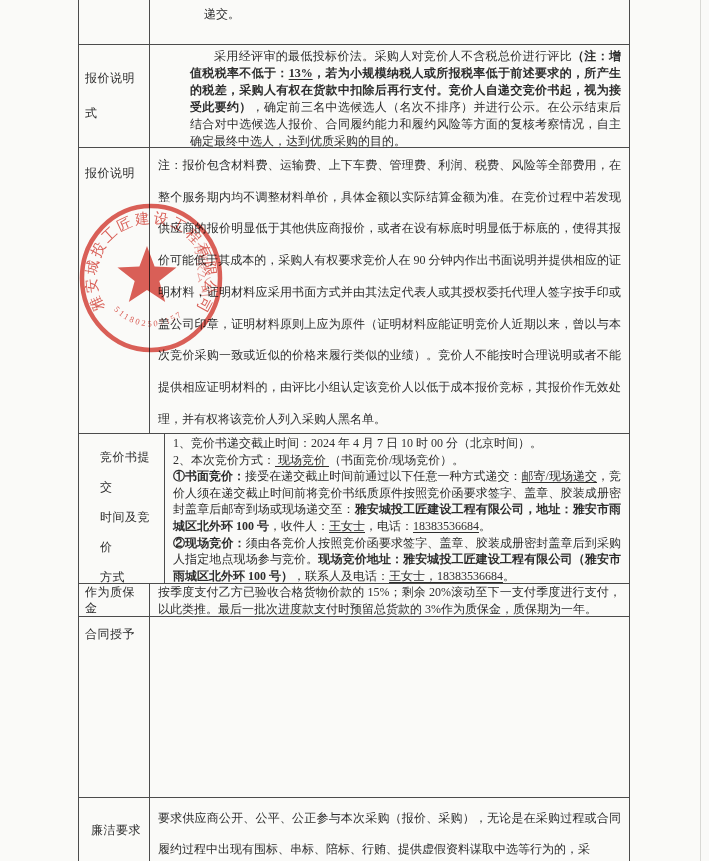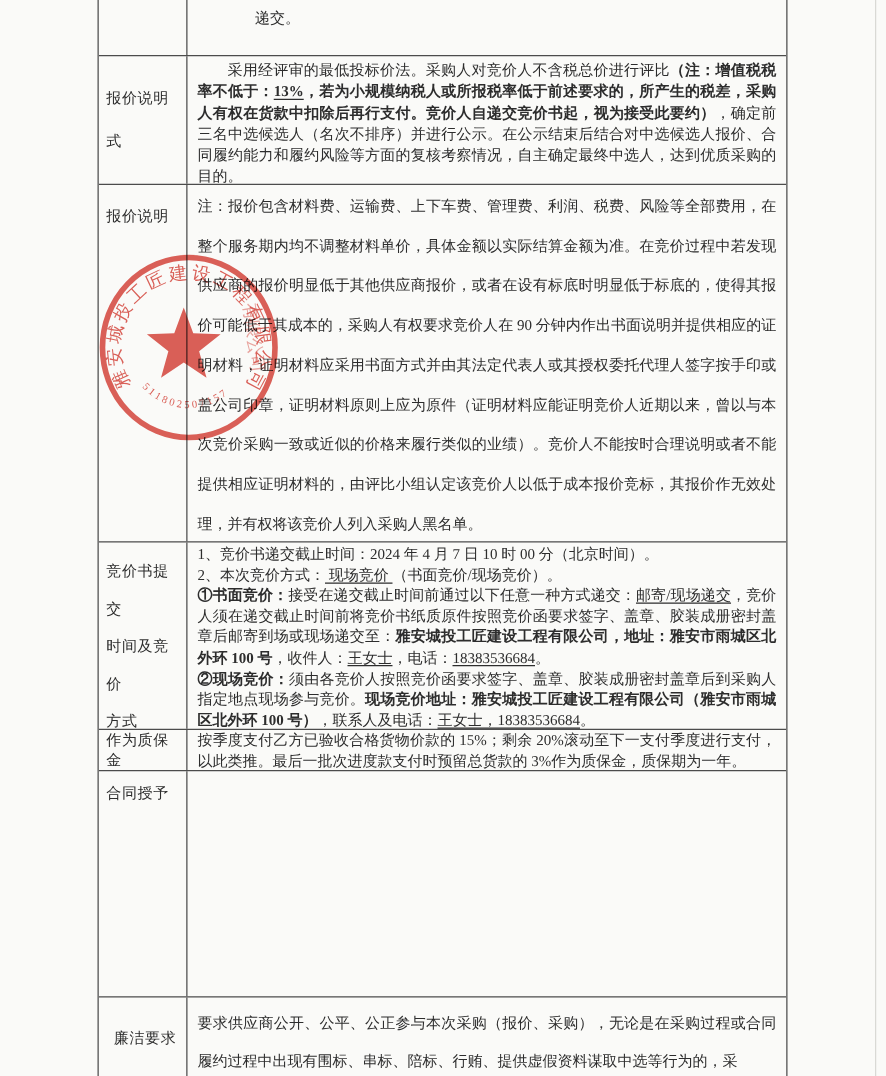--- a/index.html
+++ b/index.html
@@ -38,26 +38,26 @@
   }
   .b{font-weight:700;}
   .u{text-decoration:underline;text-underline-offset:2px;}
 
   
   .row-carryover{height:44px;}
   .row-carryover .cell-content{padding-top:5px;line-height:19px;padding-left:54px;}
   .row-selection{height:103px;}
   .row-selection .cell-label{display:flex;align-items:center;}
   .row-selection .cell-label .lbl{line-height:35px;}
-  .row-selection .cell-content{line-height:17px;padding-top:3px;text-indent:2em;}
+  .row-selection .cell-content{line-height:17px;padding-top:3px;text-indent:2em;margin-left:32px;}
   .row-quote{height:286px;}
   .row-quote .cell-label{padding-top:10px;}
   .row-quote .cell-content{line-height:31.7px;padding-top:2px;}
   .row-submission{height:150px;}
-  .row-submission .cell-label{padding-top:8px;}
+  .row-submission .cell-label{padding-top:8px;margin-left:15px;}
   .row-submission .cell-content{line-height:16.6px;padding-top:1px;}
   .row-payment{height:33px;}
   .row-payment .cell-label{display:flex;align-items:center;}
   .row-payment .cell-label .lbl{line-height:16px;}
   .row-payment .cell-content{line-height:16.5px;}
   .row-award{height:181px;}
   .row-award .cell-label{padding-top:2px;}
   .row-award .cell-content{line-height:30.2px;padding-top:1px;}
   .row-integrity{height:64px;}
   .row-integrity .cell-label{display:flex;align-items:center;justify-content:center;}

